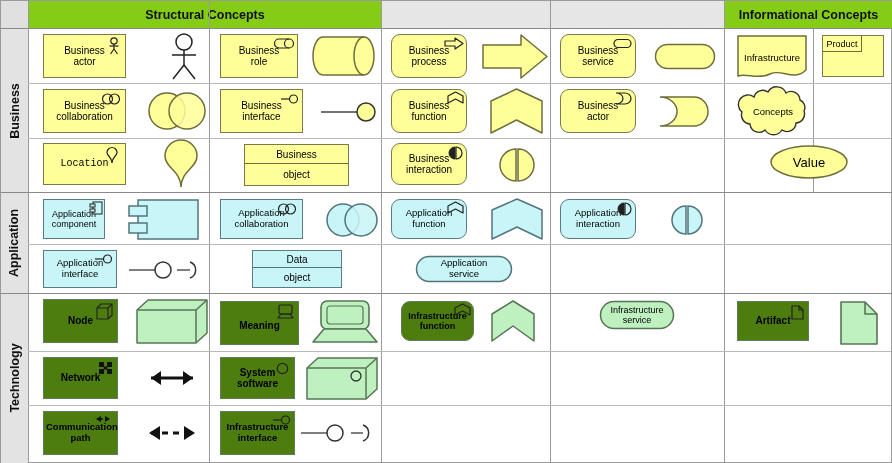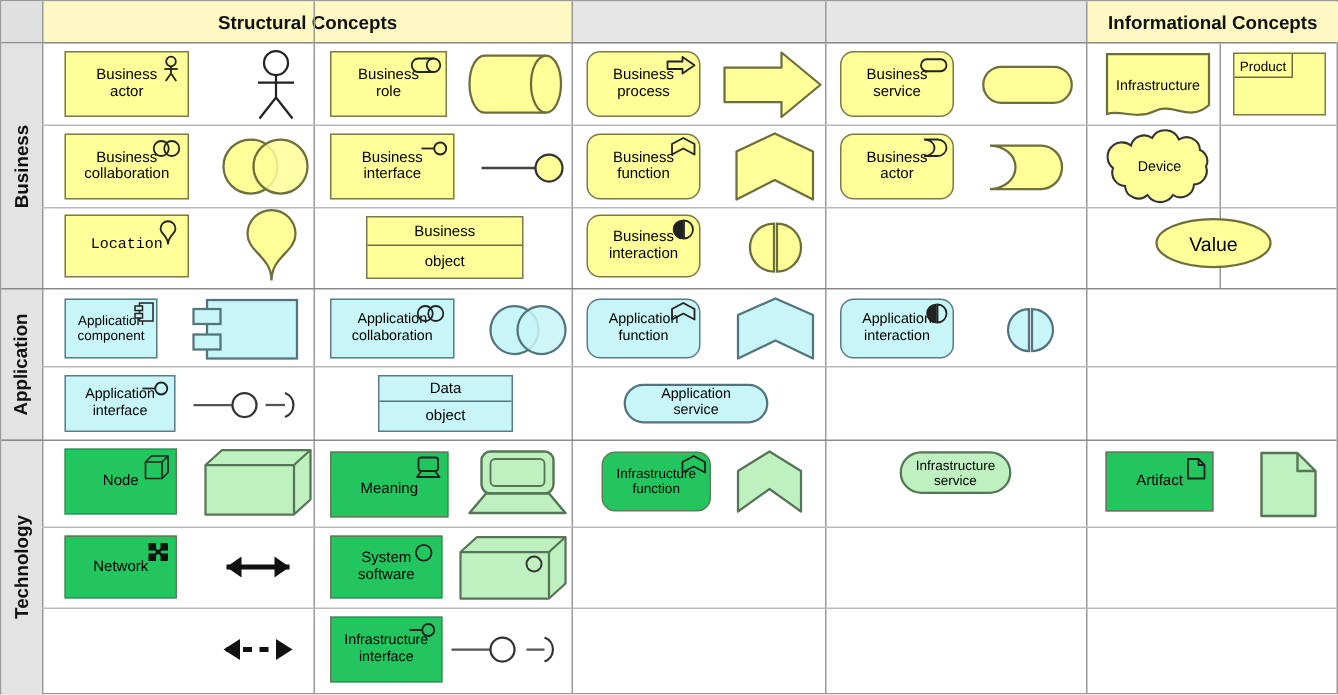--- a/index.html
+++ b/index.html
@@ -22,21 +22,21 @@
 
   
   .hdrband{
     position:absolute;top:0;left:0;right:0;height:27px;
     background:#e6e6e6;border-bottom:1px solid #8a8a8a;
   }
   .hdr{
     position:absolute;top:0;height:27px;
     display:flex;align-items:center;justify-content:center;
     font-weight:bold;font-size:12.5px;color:#111;
-    background:#fef9c3;
+    background:#84cc16;
   }
   .hdr.corner{background:#e0e0e0;}
 
   
   .layer{
     position:absolute;left:0;width:27px;
     background:#e3e3e3;
     display:flex;align-items:center;justify-content:center;
     border-bottom:1px solid #8a8a8a;
   }
@@ -55,21 +55,21 @@
     padding:0 2px;
   }
   .box{
     border:1.4px solid #6b6b5a;
   }
   .round{border-radius:9px;}
 
   
   .f-biz{background:#ffff99;border-color:#7a7a4a;}
   .f-app{background:#c8f5f7;border-color:#5a7c86;}
-  .f-tec{background:#22c55e;border-color:#5d7d5d;}
+  .f-tec{background:#4d7c0f;border-color:#5d7d5d;font-weight:bold;}
 
   svg{display:block;overflow:visible;}
   .badge{position:absolute;}
 </style>
 </head>
 <body>
 
 <div id="grid">
 
   <div class="hdrband"></div>
@@ -230,21 +230,21 @@
 
   <div class="el box f-biz" style="left:821px;top:34px;width:62px;height:42px;">
     <div style="position:absolute;left:0;top:0;width:38px;height:15px;border-right:1.4px solid #6e6e3c;border-bottom:1.4px solid #6e6e3c;display:flex;align-items:center;justify-content:center;font-size:9px;">Product</div>
   </div>
 
   <svg class="el" style="left:733px;top:86px;" width="78" height="48" viewBox="0 0 78 48">
     <path d="M20 10 A9 9 0 0 1 34 5 A10 10 0 0 1 52 6 A9 9 0 0 1 66 13 A8 8 0 0 1 70 24
              A9 9 0 0 1 62 36 A9 9 0 0 1 48 43 A10 10 0 0 1 31 43 A9 9 0 0 1 16 37
              A9 9 0 0 1 8 25 A9 9 0 0 1 20 10 Z" fill="#FFFF99" stroke="#333" stroke-width="1.4"></path>
   </svg>
-  <div class="el" style="left:733px;top:102px;width:78px;height:16px;display:flex;align-items:center;justify-content:center;font-size:9.5px;">Device</div>
+  <div class="el" style="left:733px;top:102px;width:78px;height:16px;display:flex;align-items:center;justify-content:center;font-size:9.5px;">Concepts</div>
 
 
   <svg class="el" style="left:768px;top:143px;" width="80" height="36" viewBox="0 0 80 36">
     <ellipse cx="40" cy="18" rx="38" ry="16" fill="#FFFF99" stroke="#6e6e3c" stroke-width="1.5"></ellipse>
   </svg>
   <div class="el" style="left:768px;top:153px;width:80px;height:16px;display:flex;align-items:center;justify-content:center;font-size:13px;">Value</div>
 
   <div class="el box f-app" style="left:42px;top:198px;width:62px;height:40px;">
     <div class="lab" style="font-size:9px;"><span>Application</span><br><span>component</span></div>
     <svg class="badge" style="right:1px;top:1px;" width="14" height="14" viewBox="0 0 14 14">
@@ -376,20 +376,28 @@
       <circle cx="6.5" cy="6.5" r="5.2" fill="none" stroke="#222" stroke-width="1.2"></circle>
     </svg>
   </div>
   <svg class="el" style="left:305px;top:356px;" width="72" height="44" viewBox="0 0 72 44">
     <path d="M1 11 L12 1 H71 V32 L60 42 H1 Z" fill="#BFF0BF" stroke="#567556" stroke-width="1.5" stroke-linejoin="round"></path>
     <path d="M1 11 H60 V42" fill="#BFF0BF" stroke="#567556" stroke-width="1.5"></path>
     <path d="M60 11 L71 1" fill="none" stroke="#567556" stroke-width="1.5"></path>
     <circle cx="50" cy="19" r="5" fill="none" stroke="#333" stroke-width="1.3"></circle>
   </svg>
 
+  <div class="el box f-tec" style="left:42px;top:410px;width:75px;height:44px;">
+    <div class="lab" style="font-size:9.5px;"><span>Communication</span><br><span>path</span></div>
+    <svg class="badge" style="right:3px;top:2px;" width="22" height="10" viewBox="0 0 22 10">
+      <line x1="5" y1="5" x2="17" y2="5" stroke="#111" stroke-width="1.5" stroke-dasharray="2,2"></line>
+      <path d="M4 5 L9 2 V8 Z" fill="#111"></path>
+      <path d="M18 5 L13 2 V8 Z" fill="#111"></path>
+    </svg>
+  </div>
   <svg class="el" style="left:138px;top:420px;" width="66" height="24" viewBox="0 0 66 24">
     <line x1="12" y1="12" x2="54" y2="12" stroke="#111" stroke-width="3.2" stroke-dasharray="6,5"></line>
     <path d="M10 12 L21 5 V19 Z" fill="#111"></path>
     <path d="M56 12 L45 5 V19 Z" fill="#111"></path>
   </svg>
 
   <div class="el box f-tec" style="left:219px;top:410px;width:75px;height:44px;">
     <div class="lab" style="font-size:9.5px;"><span>Infrastructure</span><br><span>interface</span></div>
     <svg class="badge" style="right:3px;top:2px;" width="20" height="12" viewBox="0 0 20 12">
       <line x1="2" y1="6" x2="11" y2="6" stroke="#222" stroke-width="1.2"></line>

